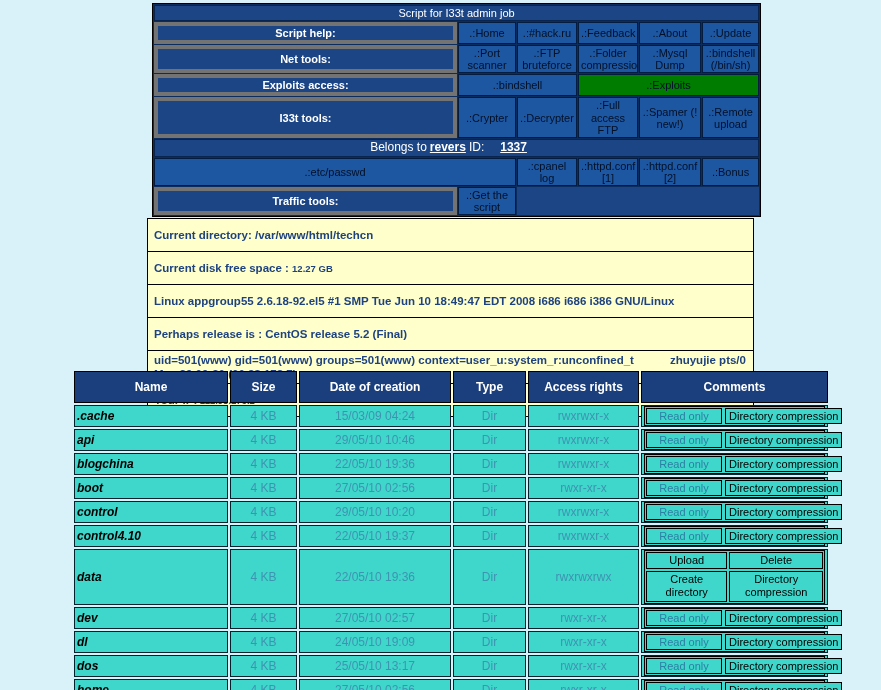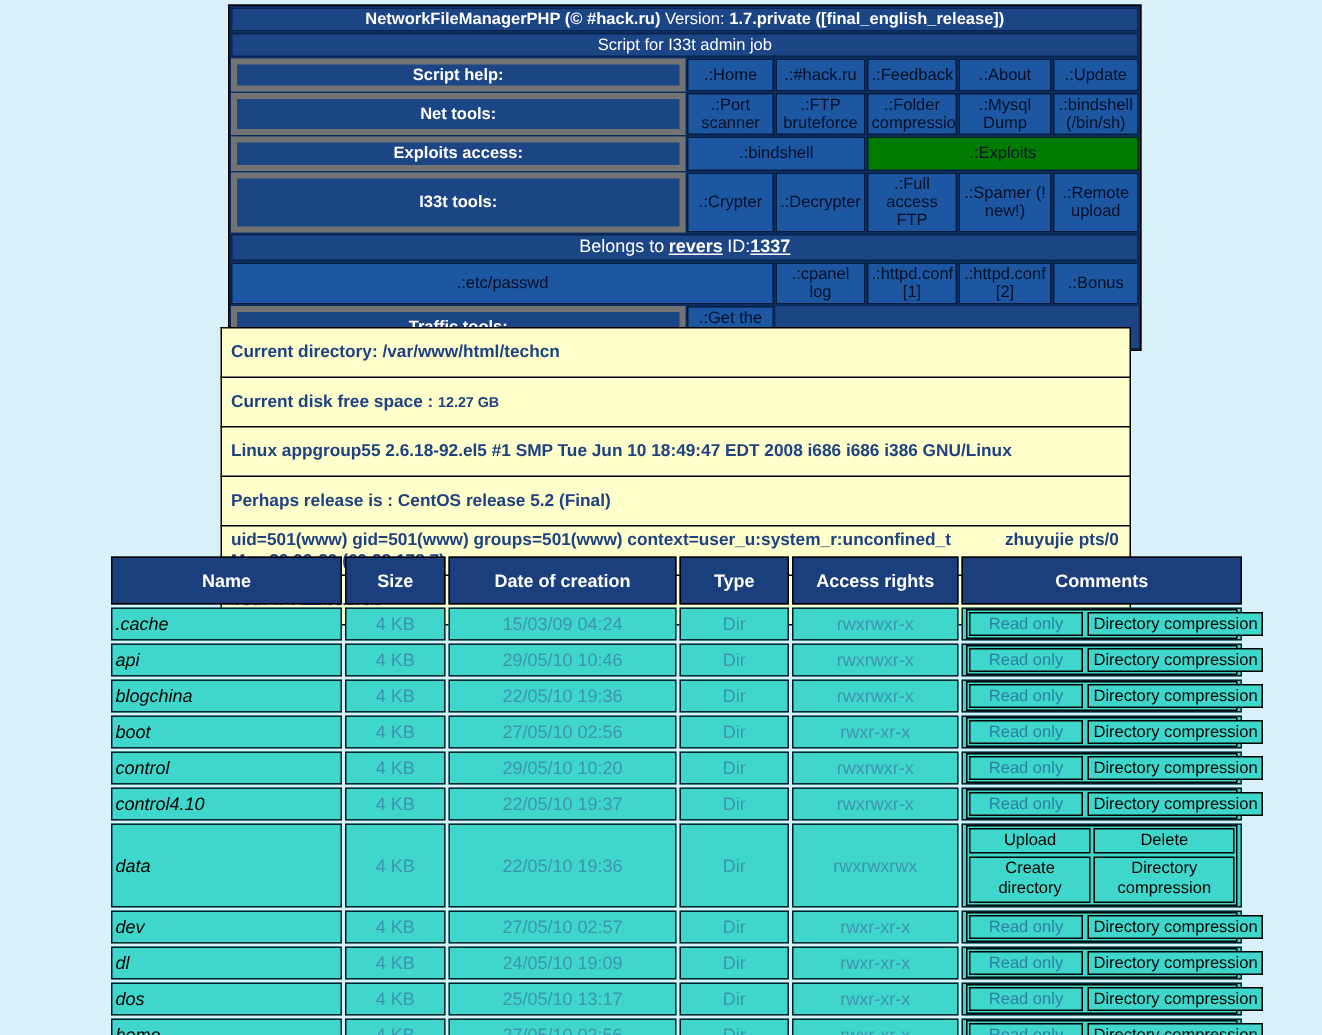--- a/index.html
+++ b/index.html
@@ -59,21 +59,21 @@
     border-collapse:separate;border-spacing:2px;table-layout:fixed;
   }
   table.files th{
     background:var(--header_navy);color:#fff;font-weight:bold;font-size:12px;
     border:1px solid #000;height:32px;padding:0;text-align:center;
   }
   table.files td{
     background:var(--row_teal);border:1px solid #02222e;height:18px;
     font-size:12px;vertical-align:middle;padding:0 2px;
   }
-  td.c-name{font-weight:normal;font-style:italic;text-align:left;padding-left:4px;color:#000;cursor:pointer;}
+  td.c-name{font-weight:bold;font-style:italic;text-align:left;padding-left:4px;color:#000;cursor:pointer;}
   td.c-muted{color:var(--muted);text-align:center;font-size:11px;}
   td.c-comments{padding:1px;}
   .btn-frame{
     border:1px solid #000;padding:1px;display:flex;gap:3px;align-items:stretch;
   }
   .tbtn{
     background:var(--row_teal);border:1px solid #000;font-size:11px;color:#000;
     font-family:inherit;padding:0 3px;height:16px;line-height:14px;white-space:nowrap;cursor:pointer;
   }
   .tbtn.readonly{color:#2d7fa3;width:76px;flex:0 0 auto;}
@@ -89,23 +89,20 @@
 <table class="menu">
   <colgroup>
     <col style="width:303px">
       <col style="width:58px">
       <col style="width:60px">
     <col style="width:60px">
       <col style="width:62px">
       <col style="width:57px">
   </colgroup>
   <tbody>
-      <tr class="r-title">
-    <td class="mfull" colspan="6"><b>NetworkFileManagerPHP (© #hack.ru)</b><span> Version: </span><b>1.7.private ([final_english_release])</b></td>
-  </tr>
   <tr class="r-sub">
     <td class="mfull" colspan="6">Script for I33t admin job</td>
   </tr>
   <tr class="r-help">
     <td class="mlabel">Script help:</td>
     <td class="mbtn">.:Home</td>
     <td class="mbtn">.:#hack.ru</td>
     <td class="mbtn">.:Feedback</td>
     <td class="mbtn">.:About</td>
     <td class="mbtn">.:Update</td>
@@ -125,21 +122,21 @@
   </tr>
   <tr class="r-l33t">
     <td class="mlabel">I33t tools:</td>
     <td class="mbtn">.:Crypter</td>
     <td class="mbtn">.:Decrypter</td>
     <td class="mbtn">.:Full access FTP</td>
     <td class="mbtn">.:Spamer (! new!)</td>
     <td class="mbtn">.:Remote upload</td>
   </tr>
   <tr class="r-belong">
-    <td class="mfull" colspan="6"><span>Belongs to</span><span class="wlink">revers</span><span>ID:</span><span class="wlink" style="margin:0">1337</span></td>
+    <td class="mfull" colspan="6"><span>Belongs to</span><span class="wlink">revers</span><span>ID:</span><span class="wlink" style="margin:16px">1337</span></td>
   </tr>
   <tr class="r-passwd">
     <td class="mbtn" colspan="2">.:etc/passwd</td>
     <td class="mbtn">.:cpanel log</td>
     <td class="mbtn">.:httpd.conf [1]</td>
     <td class="mbtn">.:httpd.conf [2]</td>
     <td class="mbtn">.:Bonus</td>
   </tr>
   <tr class="r-traffic">
     <td class="mlabel">Traffic tools:</td>

